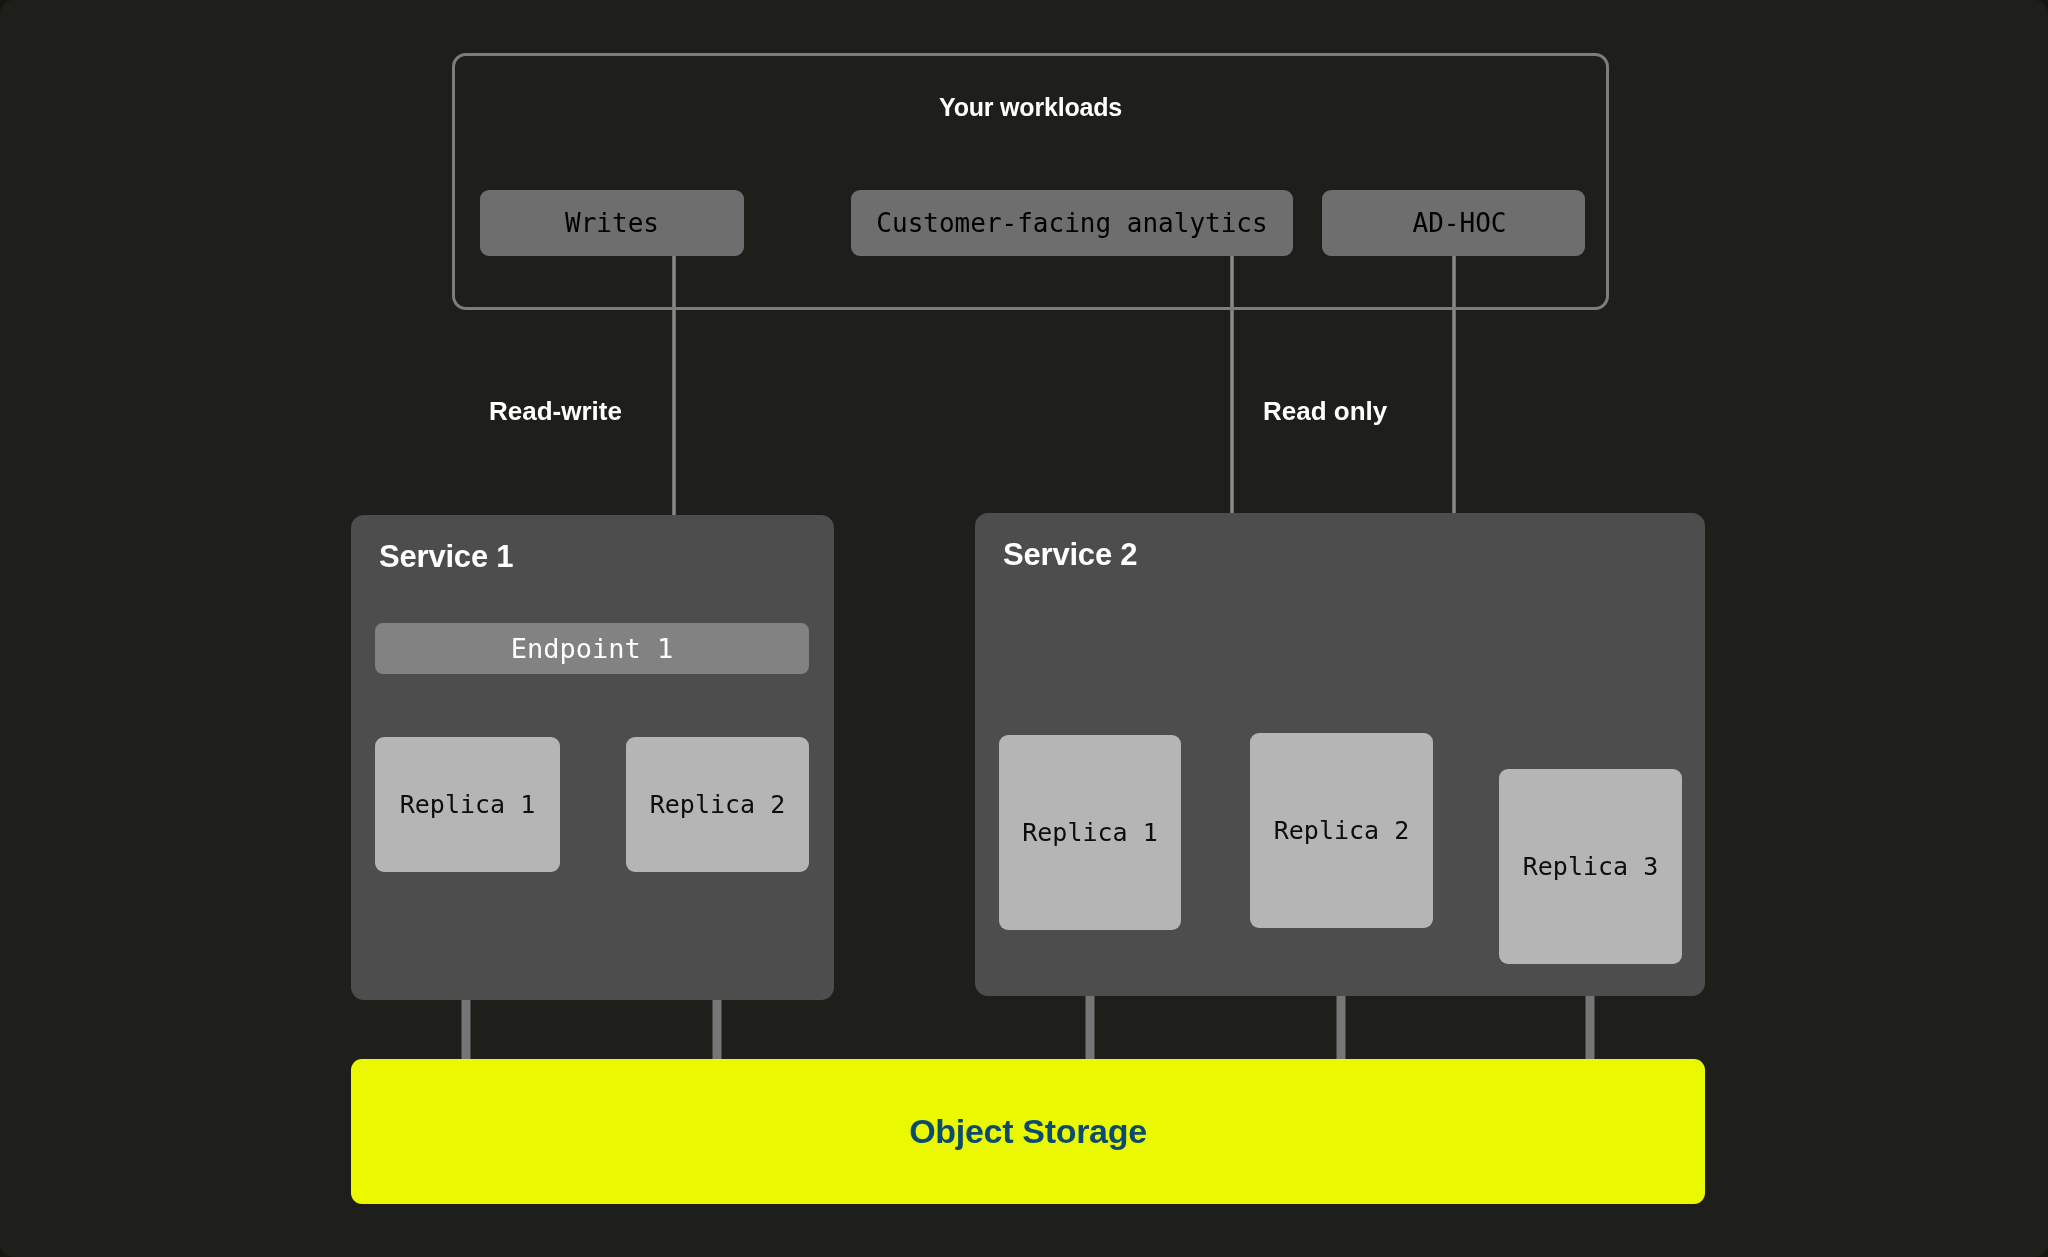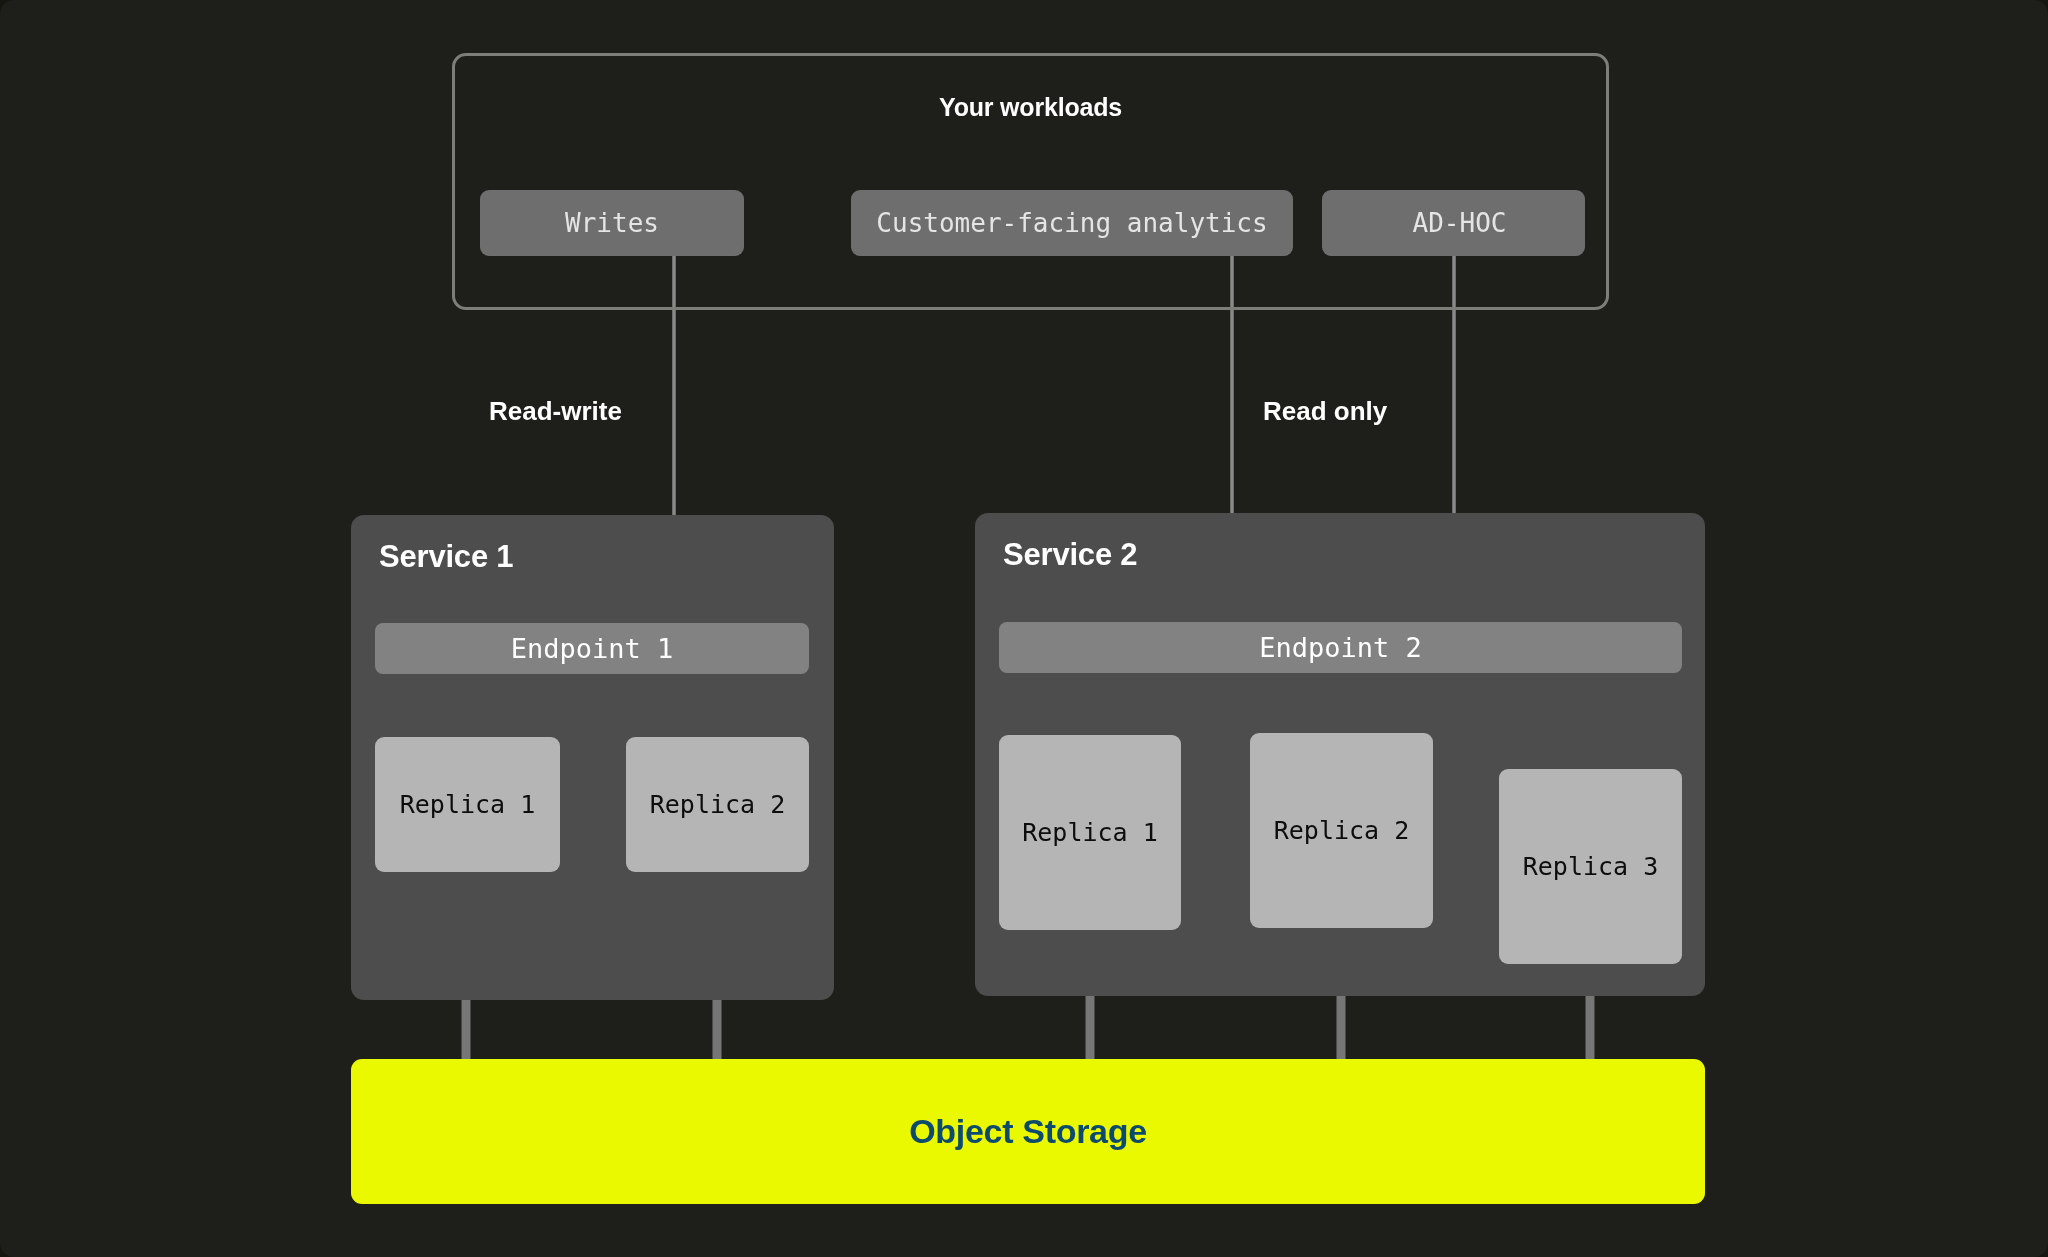--- a/index.html
+++ b/index.html
@@ -56,21 +56,21 @@
     font-size: 25px;
     font-weight: bold;
     letter-spacing: -0.2px;
   }
   .workload-chip {
     position: absolute;
     top: 190px;
     height: 66px;
     background: #6e6e6e;
     border-radius: 9px;
-    color: #e5e5e5;
+    color: #000000;
     font-family: "DejaVu Sans Mono", "Liberation Mono", monospace;
     font-size: 26px;
     display: flex;
     align-items: center;
     justify-content: center;
     box-sizing: border-box;
     z-index: 3;
   }
   #chip-writes   { left: 480px;  width: 264px; }
   #chip-customer { left: 851px;  width: 442px; }
@@ -204,21 +204,20 @@
 
   <div class="service-panel" id="service-1">
     <div class="service-title">Service 1</div>
     <div class="endpoint-bar" id="endpoint-1">Endpoint 1</div>
     <div class="replica-box" id="s1-replica-1">Replica 1</div>
     <div class="replica-box" id="s1-replica-2">Replica 2</div>
   </div>
 
   <div class="service-panel" id="service-2">
     <div class="service-title">Service 2</div>
-    <div class="endpoint-bar" id="endpoint-2">Endpoint 2</div>
     <div class="replica-box" id="s2-replica-1">Replica 1</div>
     <div class="replica-box" id="s2-replica-2">Replica 2</div>
     <div class="replica-box" id="s2-replica-3">Replica 3</div>
   </div>
 
   <div id="object-storage">
     <span id="object-storage-label">Object Storage</span>
   </div>
 
 </div>

